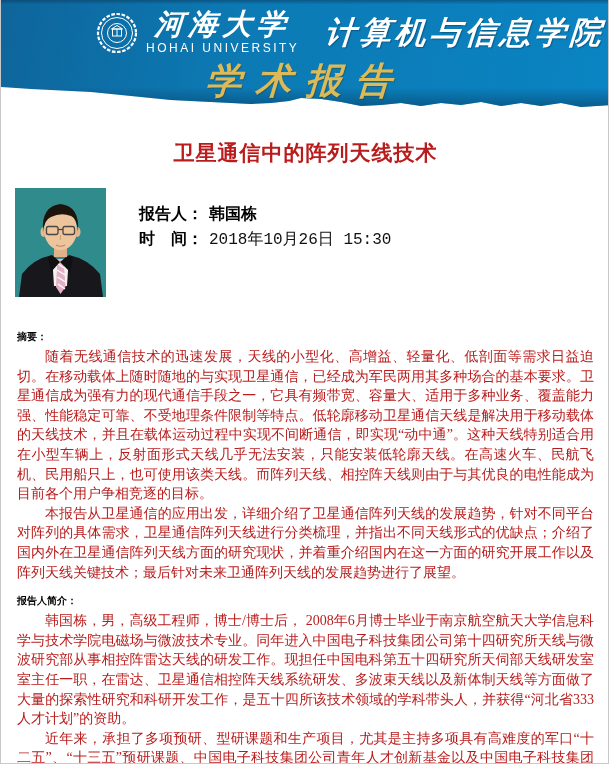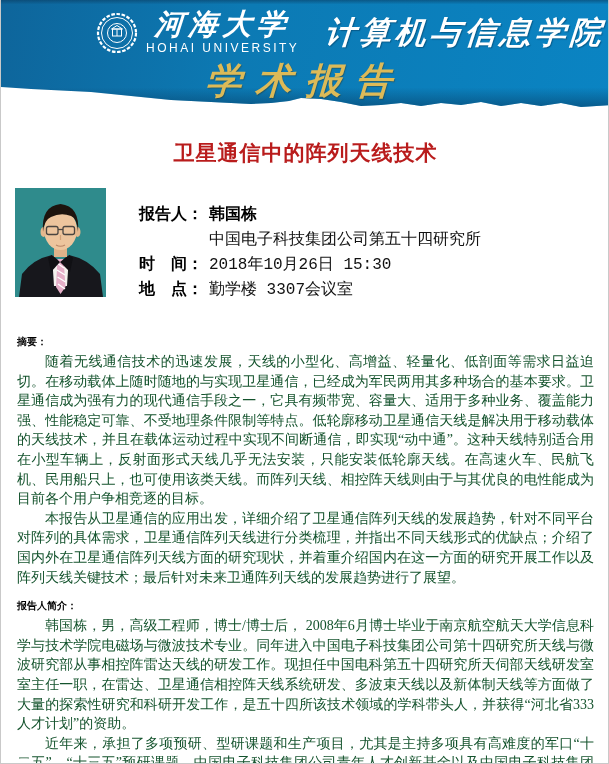--- a/index.html
+++ b/index.html
@@ -91,21 +91,21 @@
   .section.bio{margin-top:9px;}
   .section-heading{
     font-size:10px;font-weight:bold;color:#000;line-height:20px;
   }
   .section p{
     margin:0;
     font-size:14px;
     line-height:19.6px;
     text-align:justify;
     text-indent:2em;
-    color:#14532d;
+    color:#b91c1c;
   }
 </style>
 </head>
 <body>
 
 <div class="page">
 
   <div class="banner">
     <div class="banner-row">
       <svg class="seal" viewBox="0 0 42 42">
@@ -158,27 +158,21 @@
       <line x1="43" y1="41.5" x2="48" y2="41.5" stroke="#4a4540" stroke-width="1.3"></line>
 
       <line x1="45.5" y1="47" x2="45.5" y2="52" stroke="#d3a379" stroke-width="1.2"></line>
       <path d="M41 57 Q45.5 59.5 50 57" fill="none" stroke="#b98666" stroke-width="1.2"></path>
     </svg>
     <div class="info-block">
       <div class="info-line">
         <span class="lbl">报告人：</span><span class="val bold">韩国栋</span>
       </div>
       <div class="info-line">
-        <span class="lbl"></span><span class="val">中国电子科技集团公司第五十四研究所</span>
-      </div>
-      <div class="info-line">
         <span class="lbl">时　间：</span><span class="val">2018年10月26日 15:30</span>
-      </div>
-      <div class="info-line">
-        <span class="lbl">地　点：</span><span class="val">勤学楼 3307会议室</span>
       </div>
     </div>
   </div>
 
   <div class="section abstract">
     <div class="section-heading">摘要：</div>
     <p>随着无线通信技术的迅速发展，天线的小型化、高增益、轻量化、低剖面等需求日益迫切。在移动载体上随时随地的与实现卫星通信，已经成为军民两用其多种场合的基本要求。卫星通信成为强有力的现代通信手段之一，它具有频带宽、容量大、适用于多种业务、覆盖能力强、性能稳定可靠、不受地理条件限制等特点。低轮廓移动卫星通信天线是解决用于移动载体的天线技术，并且在载体运动过程中实现不间断通信，即实现“动中通”。这种天线特别适合用在小型车辆上，反射面形式天线几乎无法安装，只能安装低轮廓天线。在高速火车、民航飞机、民用船只上，也可使用该类天线。而阵列天线、相控阵天线则由于与其优良的电性能成为目前各个用户争相竞逐的目标。</p>
     <p>本报告从卫星通信的应用出发，详细介绍了卫星通信阵列天线的发展趋势，针对不同平台对阵列的具体需求，卫星通信阵列天线进行分类梳理，并指出不同天线形式的优缺点；介绍了国内外在卫星通信阵列天线方面的研究现状，并着重介绍国内在这一方面的研究开展工作以及阵列天线关键技术；最后针对未来卫通阵列天线的发展趋势进行了展望。</p>
   </div>
 

